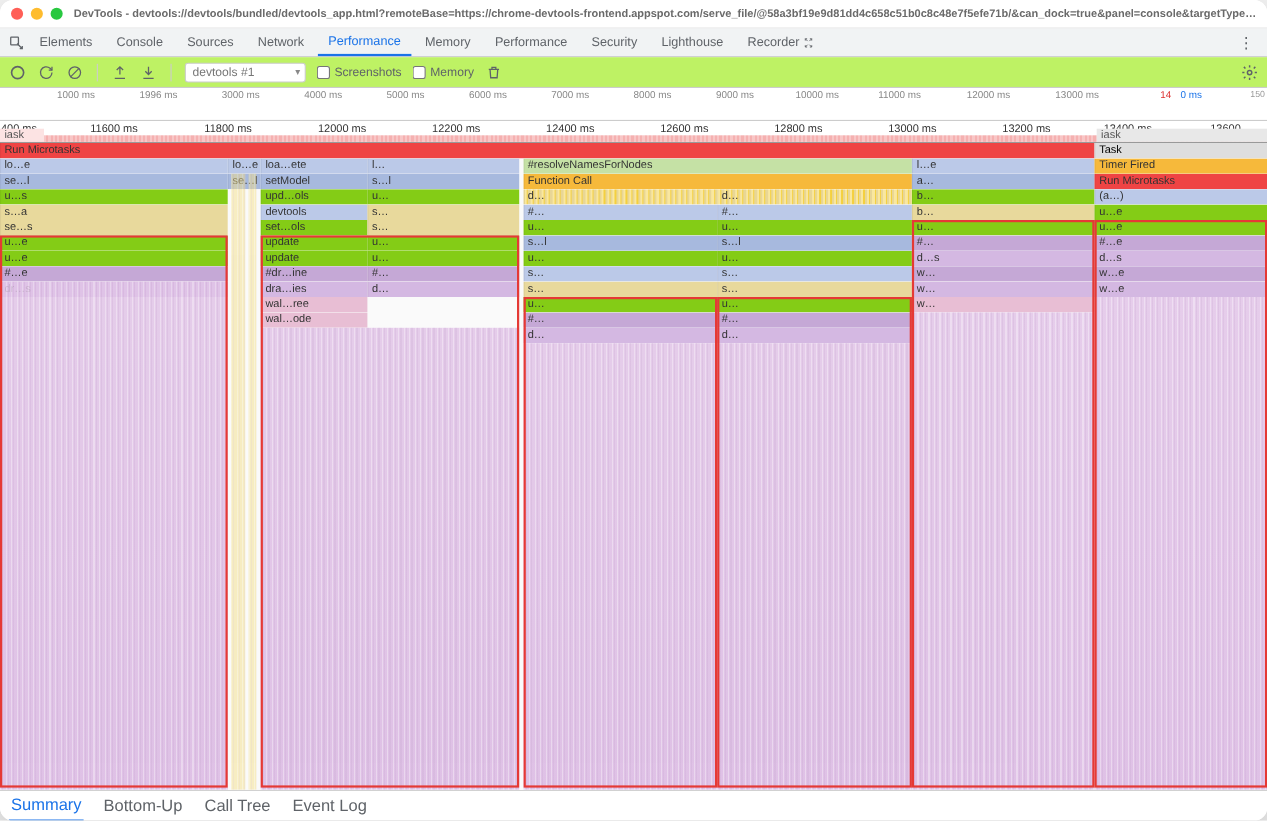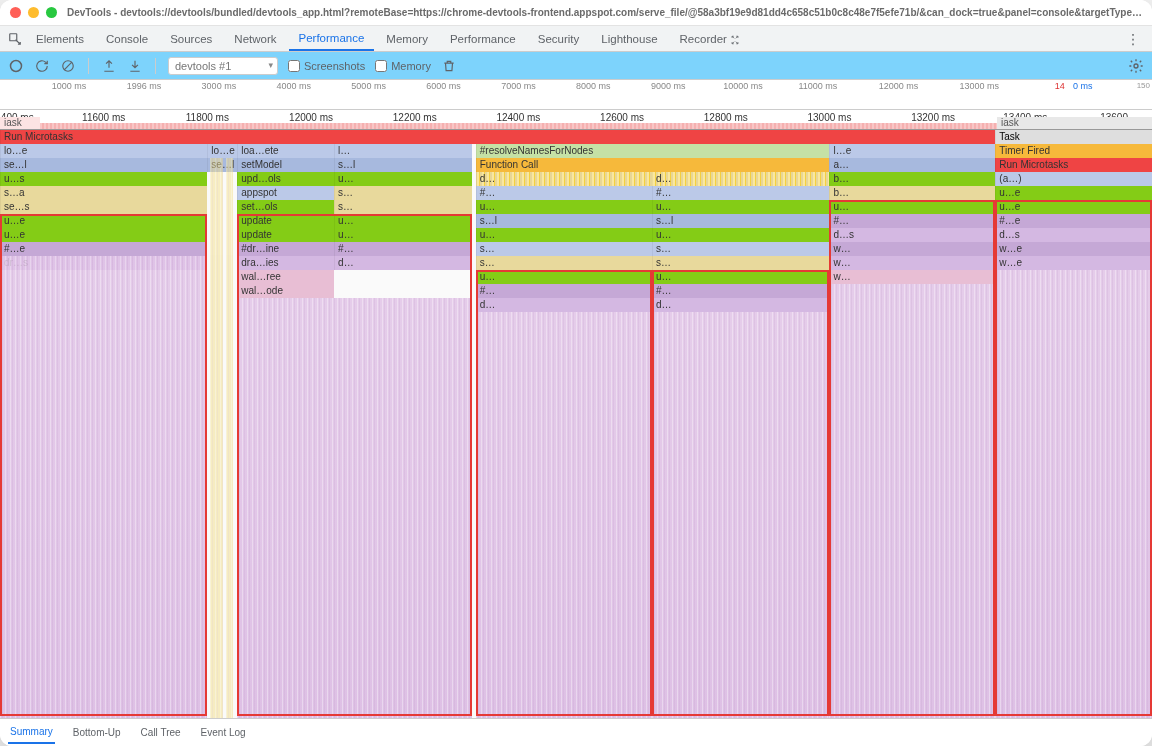--- a/index.html
+++ b/index.html
@@ -8,21 +8,21 @@
 .titlebar{height:26px;background:#fff;display:flex;align-items:center;padding:0 10px;border-bottom:1px solid #e3e3e3}
 .tl-dots{display:flex;gap:7px;align-items:center}
 .dot{width:11px;height:11px;border-radius:50%}
 .dot.r{background:#ff5f57}.dot.y{background:#febc2e}.dot.g{background:#28c840}
 .tl-text{font-size:10px;color:#6a6a6a;margin-left:10px;white-space:nowrap;overflow:hidden;text-overflow:ellipsis;font-weight:600}
 .tabs{height:26px;border-bottom:1px solid #ccc;display:flex;align-items:center;padding:0 6px;gap:2px;background:#f1f3f4}
 .devtools-icon{width:18px;height:18px;display:flex;align-items:center;justify-content:center;color:#5f6368}
 .tab{font-size:11.5px;color:#5f6368;padding:5px 10px;cursor:pointer;border-radius:3px}
 .tab.active{color:#1a73e8;border-bottom:2px solid #1a73e8;border-radius:0}
 .kebab{margin-left:auto;color:#5f6368;font-size:14px;padding:0 6px;cursor:pointer}
-.toolbar{height:28px;border-bottom:1px solid #ccc;display:flex;align-items:center;padding:0 8px;gap:10px;background:#7dd3fc}
+.toolbar{height:28px;border-bottom:1px solid #ccc;display:flex;align-items:center;padding:0 8px;gap:10px;background:#bef264}
 .tb-btn{width:16px;height:16px;display:flex;align-items:center;justify-content:center;color:#5f6368;cursor:pointer}
 .tb-sep{width:1px;height:16px;background:#ccc;margin:0 2px}
 .tb-sel{font-size:11px;color:#777;border:1px solid #ccc;padding:2px 16px 2px 6px;border-radius:3px;min-width:110px;background:#fff;position:relative}
 .tb-sel::after{content:"▾";position:absolute;right:4px;font-size:9px;color:#888}
 .tb-chk{font-size:11px;color:#5f6368;display:flex;align-items:center;gap:4px}
 .tb-chk input{width:12px;height:12px}
 .gear{margin-left:auto}
 .overview{height:30px;border-bottom:1px solid #ccc;position:relative;background:#fff}
 .ov-ticks{height:14px;position:relative;background:#fff}
 .ov-tick{position:absolute;font-size:9px;color:#888;top:1px;transform:translateX(-50%)}
@@ -47,21 +47,21 @@
 .c-purple2{background:#d4b8e2;color:#333}
 .c-sand{background:#e8d99c;color:#333}
 .c-lav{background:#84cc16;color:#333}
 .c-pink{background:#e8bed4;color:#333}
 .deep{position:absolute;top:0;bottom:0}
 .deep-fill{width:100%;height:100%;background:linear-gradient(180deg,#e2c5e8 0%,#dab7e2 100%);opacity:.85;position:relative}
 .deep-fill::before{content:"";position:absolute;inset:0;background:repeating-linear-gradient(90deg,rgba(255,255,255,.35) 0 1px,transparent 1px 2px,rgba(180,140,190,.2) 2px 3px,transparent 3px 5px)}
 .redbox{border:2px solid #e53935;position:absolute;pointer-events:none}
 .stripes{background:repeating-linear-gradient(90deg,#f9e79f 0 2px,#f4d03f 2px 3px,#e8d696 3px 5px)}
 .bottom-tabs{height:28px;border-top:1px solid #ccc;display:flex;align-items:center;padding:0 8px;gap:16px;background:#fff}
-.btab{font-size:10px;color:#5f6368;padding:5px 2px;cursor:pointer}
+.btab{font-size:15px;color:#5f6368;padding:5px 2px;cursor:pointer}
 .btab.active{color:#1a73e8;border-bottom:2px solid #1a73e8}
 svg{display:block}
 </style>
 </head>
 <body>
 
 <div class="window">
 
   <div class="titlebar">
     <div class="tl-dots">
@@ -217,21 +217,21 @@
       <div class="seg c-lav" style="left:20.6%;width:8.4%">upd…ols</div>
       <div class="seg c-lav" style="left:29%;width:12%">u…</div>
       <div class="seg c-sand stripes" style="left:41.3%;width:15.3%">d…</div>
       <div class="seg c-sand stripes" style="left:56.6%;width:15.4%">d…</div>
       <div class="seg c-lav" style="left:72%;width:14.4%">b…</div>
       <div class="seg c-blue" style="left:86.4%;width:13.6%">(a…)</div>
     </div>
 
     <div class="row">
       <div class="seg c-sand" style="left:0;width:18%">s…a</div>
-      <div class="seg c-blue" style="left:20.6%;width:8.4%">appspot</div>
+      <div class="seg c-blue" style="left:20.6%;width:8.4%">devtools</div>
       <div class="seg c-sand" style="left:29%;width:12%">s…</div>
       <div class="seg c-blue" style="left:41.3%;width:15.3%">#…</div>
       <div class="seg c-blue" style="left:56.6%;width:15.4%">#…</div>
       <div class="seg c-sand" style="left:72%;width:14.4%">b…</div>
       <div class="seg c-lav" style="left:86.4%;width:13.6%">u…e</div>
     </div>
 
     <div class="row">
       <div class="seg c-sand" style="left:0;width:18%">se…s</div>
       <div class="seg c-lav" style="left:20.6%;width:8.4%">set…ols</div>

